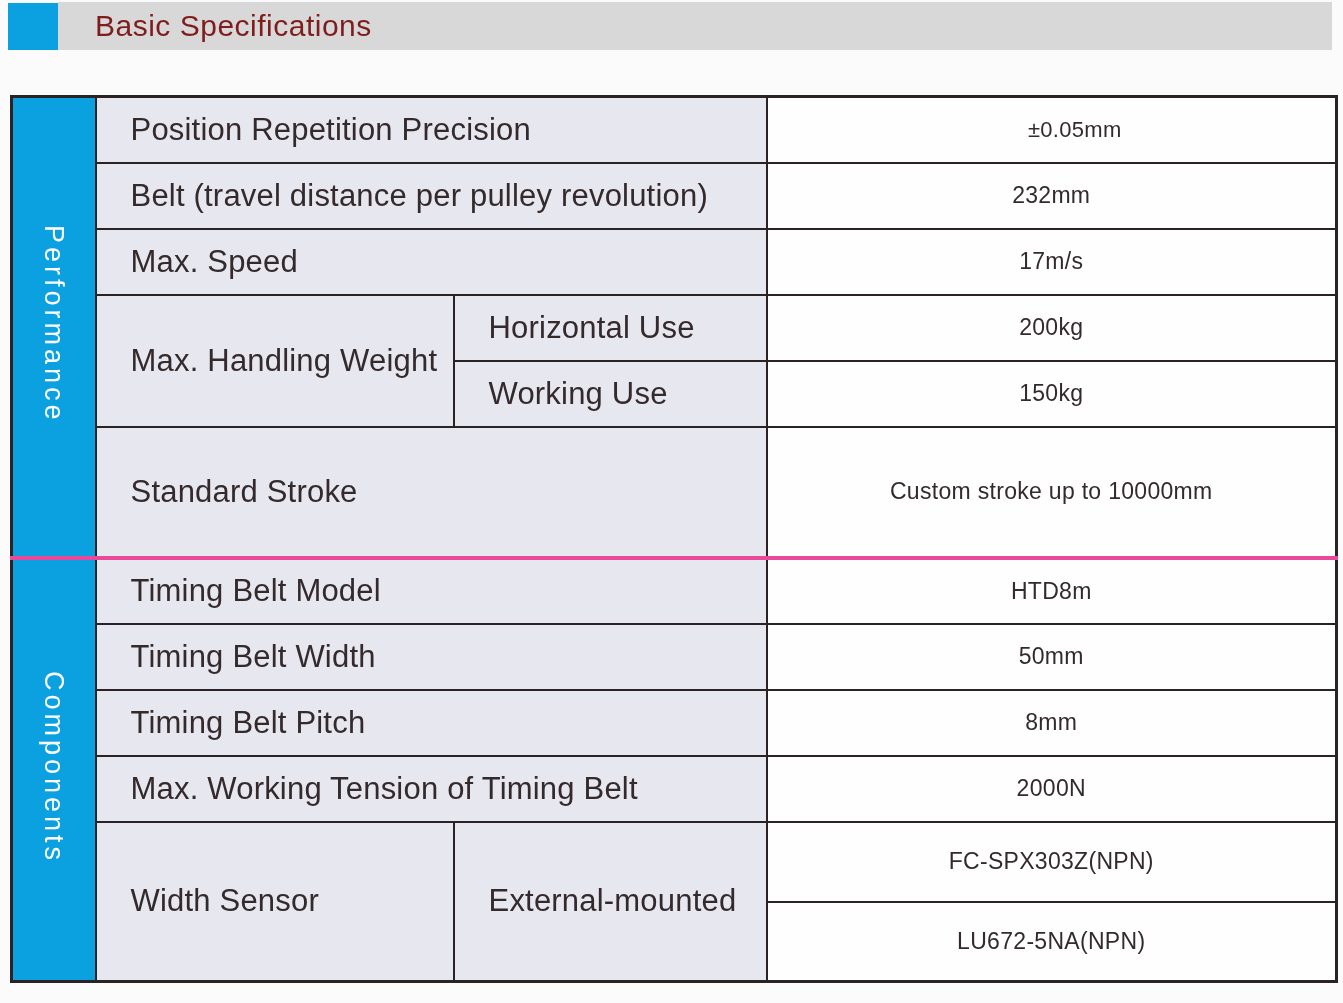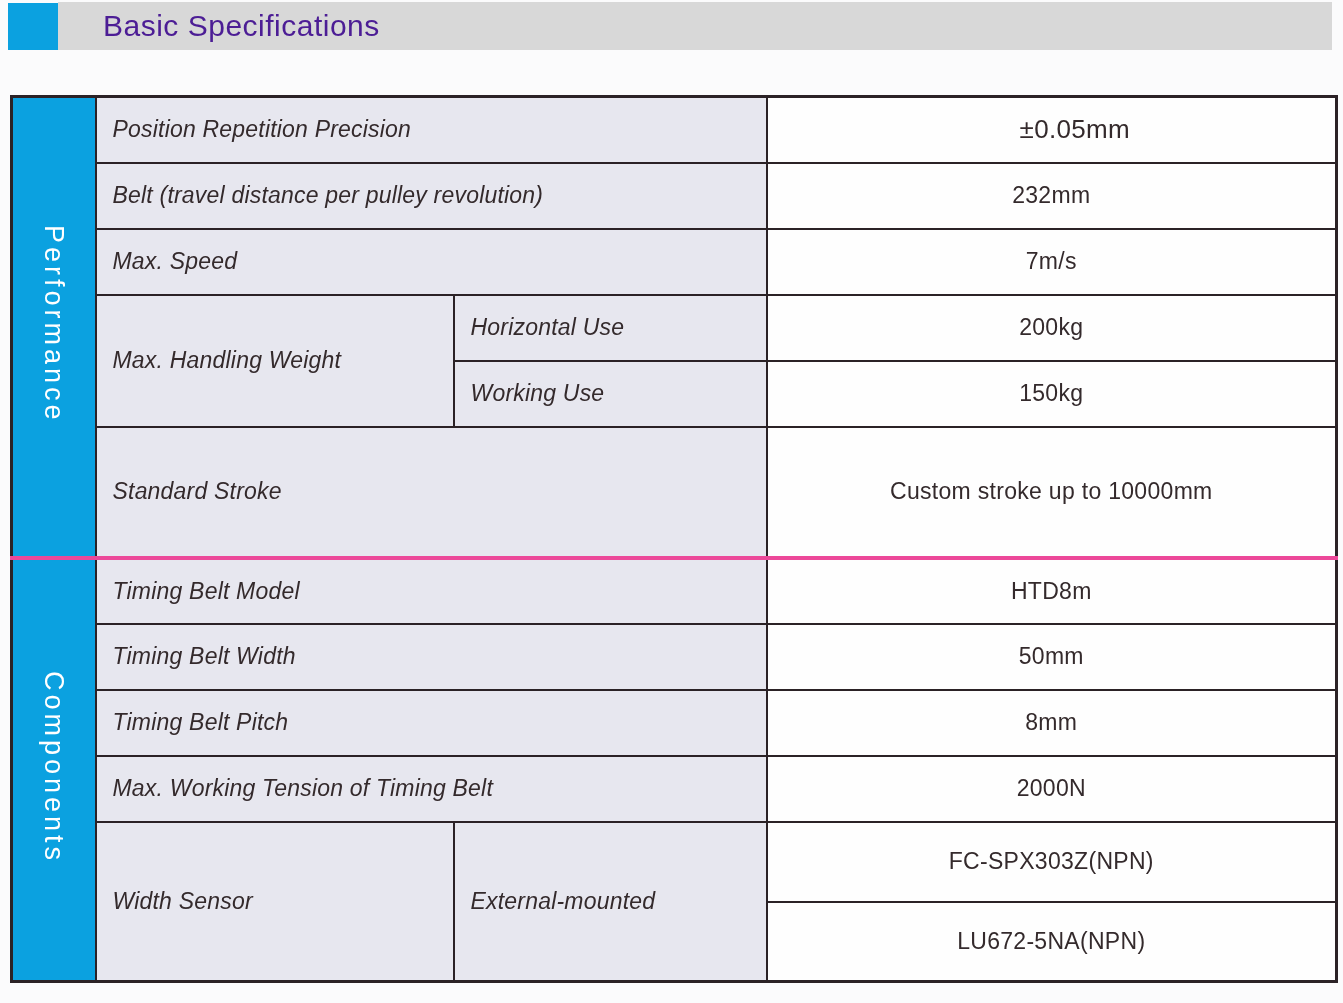--- a/index.html
+++ b/index.html
@@ -29,25 +29,25 @@
   }
   .title-band {
     flex: 1 1 auto;
     height: 48px;
     background: #d8d8d8;
     display: flex;
     align-items: center;
     padding-left: 37px;
   }
   .page-title {
-    margin: 8px;
+    margin: 0;
     font-size: 30px;
     font-weight: 400;
     letter-spacing: 0.5px;
-    color: #4c1d95;
+    color: #7f1d1d;
   }
 
   
   table.spec-table {
     border-collapse: collapse;
     table-layout: fixed;
     margin: 43px 0 0 10px;
     width: 1328px;
     border: 3px solid #2b2226;
   }
@@ -72,34 +72,33 @@
     display: inline-block;
     color: #ffffff;
     font-size: 27px;
     letter-spacing: 4px;
     line-height: 1;
   }
 
   td.label-cell {
     background: #e7e7ef;
     vertical-align: middle;
-    padding-left: 16px;
-    font-size: 23px;
+    padding-left: 34px;
+    font-size: 31px;
     letter-spacing: 0.2px;
-    font-style: italic;
   }
 
   td.value-cell {
     background: #fefefe;
     vertical-align: middle;
     text-align: center;
     font-size: 23px;
     letter-spacing: 0.3px;
   }
-  td.value-cell.value-md { font-size: 26px; padding-left: 48px; }
+  td.value-cell.value-md { font-size: 22px; padding-left: 48px; }
   td.value-cell.value-sm { font-size: 23px; margin-top: 46px; }
 </style>
 </head>
 <body>
 
 <header class="title-bar">
   <div class="accent-square"></div>
   <div class="title-band">
     <h1 class="page-title">Basic Specifications</h1>
   </div>
@@ -120,21 +119,21 @@
       </td>
       <td class="label-cell" colspan="2">Position Repetition Precision</td>
       <td class="value-cell value-md">±0.05mm</td>
     </tr>
     <tr class="row-std">
       <td class="label-cell" colspan="2">Belt (travel distance per pulley revolution)</td>
       <td class="value-cell">232mm</td>
     </tr>
     <tr class="row-std">
       <td class="label-cell" colspan="2">Max. Speed</td>
-      <td class="value-cell">7m/s</td>
+      <td class="value-cell">17m/s</td>
     </tr>
     <tr class="row-std">
       <td class="label-cell" rowspan="2">Max. Handling Weight</td>
       <td class="label-cell">Horizontal Use</td>
       <td class="value-cell">200kg</td>
     </tr>
     <tr class="row-std">
       <td class="label-cell">Working Use</td>
       <td class="value-cell">150kg</td>
     </tr>

